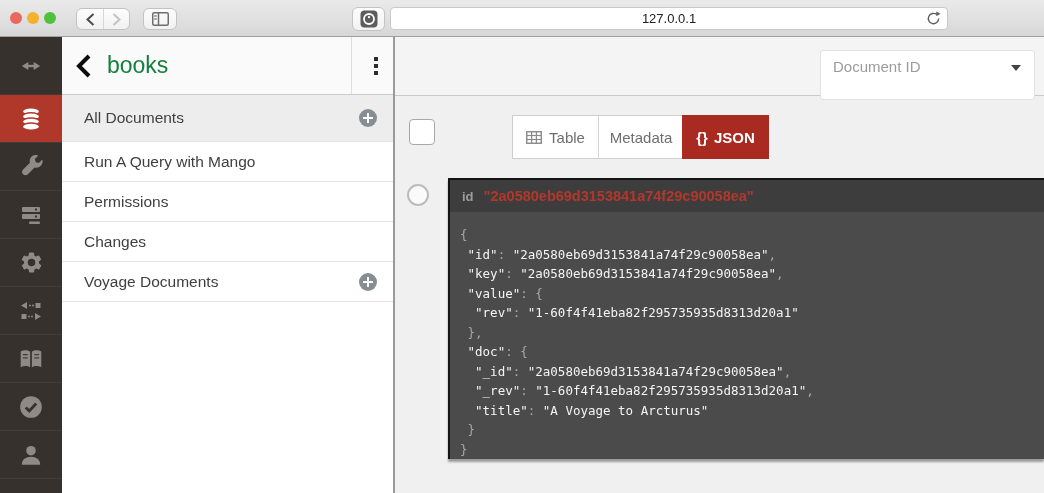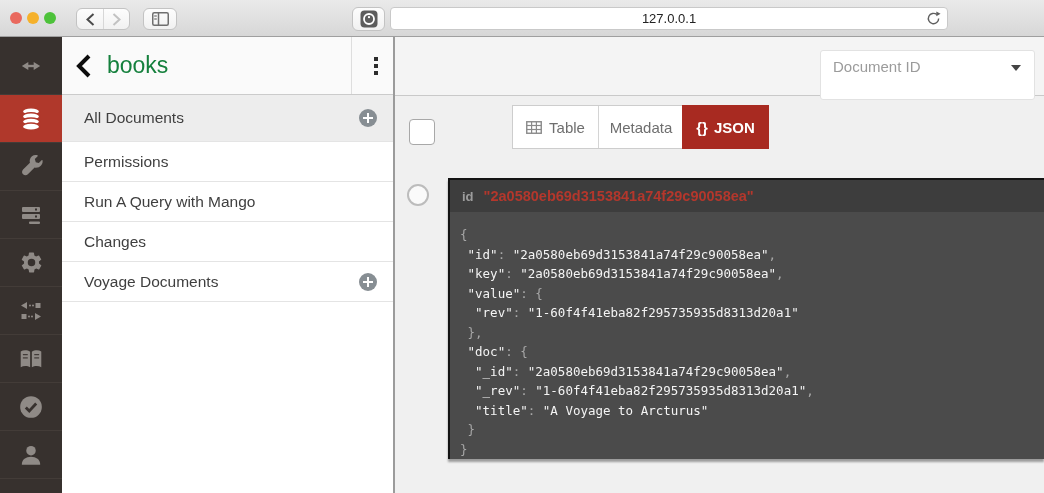--- a/index.html
+++ b/index.html
@@ -58,21 +58,21 @@
   
   #content { position:absolute; left:395px; top:37px; width:649px; height:456px; background:#f0f0f0; }
   .chead { position:relative; height:59px; background:#f4f4f4; border-bottom:1px solid #c9c9c9; }
   .dropdown { position:absolute; right:9px; top:13px; width:215px; height:50px; background:#fff;
               border:1px solid #e2e2e2; border-radius:3px; cursor:pointer; }
   .dropdown .ph { display:block; line-height:32px; padding-left:12px; font-size:15px; color:#9b9b9b; }
   .caret { position:absolute; right:13px; top:14px; width:0; height:0;
            border-left:5px solid transparent; border-right:5px solid transparent; border-top:6px solid #444; }
   .checkbox { position:absolute; left:14px; top:82px; width:26px; height:26px; background:#fff;
               border:1px solid #a8a8a8; border-radius:4px; cursor:pointer; }
-  .tabs { position:absolute; left:117px; top:68px; height:44px; display:flex;
+  .tabs { position:absolute; left:117px; top:78px; height:44px; display:flex;
           border:1px solid #cdcdcd; background:#fff; }
   .tab { width:85px; height:42px; display:flex; align-items:center; justify-content:center;
          font-size:15px; color:#6e6e6e; cursor:pointer; background:#fff; }
   .tab + .tab { border-left:1px solid #d4d4d4; }
   .tab .tico { margin-right:7px; display:flex; }
   .tab.active { background:#a82a21; color:#fff; font-weight:bold; margin:-1px; height:44px; width:87px;
                 border-left:none; }
   .tab .glyph { font-weight:bold; margin-right:6px; }
   .radio { position:absolute; left:12px; top:147px; width:22px; height:22px; border:2px solid #bcbcbc;
            border-radius:50%; background:#fafafa; cursor:pointer; }
@@ -223,24 +223,24 @@
         <i></i>
         <i></i>
         <i></i>
       </span>
     </div>
     <div class="row tall active">
       <span class="lbl">All Documents</span>
       <span class="addbtn"></span>
     </div>
     <div class="row">
+      <span class="lbl">Run A Query with Mango</span>
+    </div>
+    <div class="row">
       <span class="lbl">Permissions</span>
-    </div>
-    <div class="row">
-      <span class="lbl">Run A Query with Mango</span>
     </div>
     <div class="row">
       <span class="lbl">Changes</span>
     </div>
     <div class="row">
       <span class="lbl">Voyage Documents</span>
       <span class="addbtn"></span>
     </div>
   </div>
 

